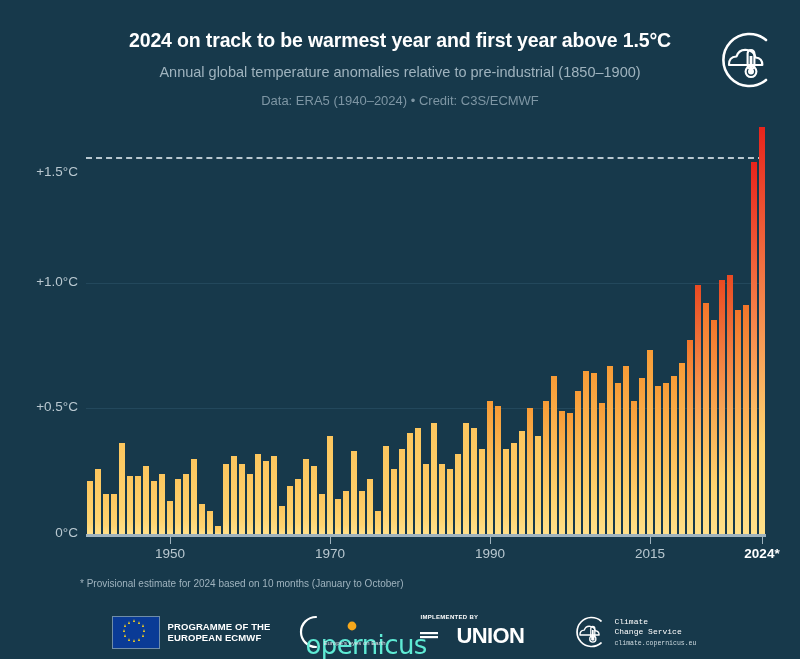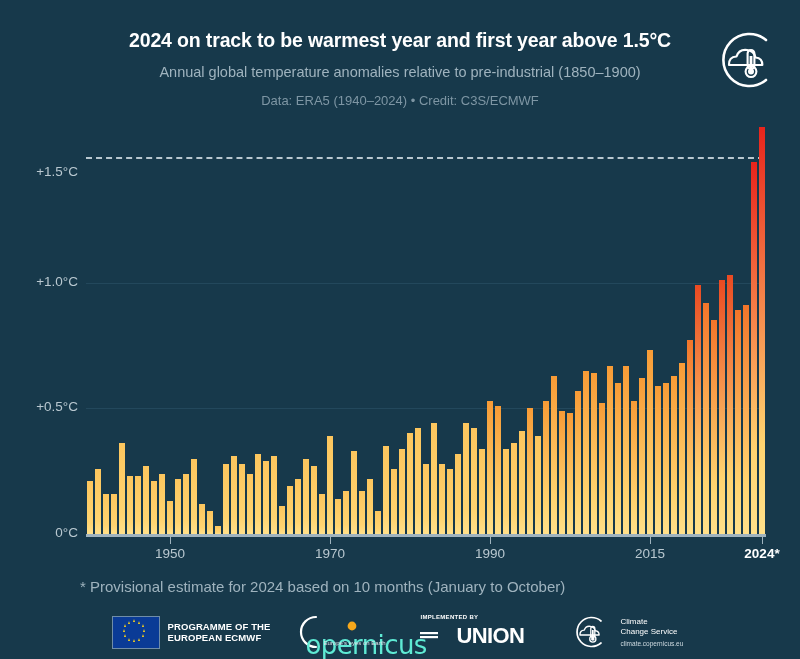--- a/index.html
+++ b/index.html
@@ -127,21 +127,21 @@
   .xtick-label.highlight {
     color: #ffffff;
     font-weight: bold;
   }
 
   
   #footnote {
     position: absolute;
     left: 80px;
     top: 578px;
-    font-size: 15px;
+    font-size: 10px;
     color: #9fb3be;
   }
   #logos {
     position: absolute;
     left: 0;
     top: 608px;
     width: 800px;
     height: 48px;
     display: flex;
     align-items: center;
@@ -196,21 +196,21 @@
   .ecmwf-small {
     position: absolute; left: 2px; top: 2px;
     font-size: 6px; font-weight: bold; color: #ffffff;
     letter-spacing: 0.3px;
   }
   .ecmwf-word {
     position: absolute; left: 38px; top: 11px;
     font-size: 22px; font-weight: bold; color: #ffffff;
     letter-spacing: -0.6px;
   }
-  .c3s-wrap { position: relative; width: 118px; height: 42px; display:flex; align-items:center; gap:12px; }
+  .c3s-wrap { position: relative; width: 118px; height: 42px; display:flex; align-items:center; gap:6px;font-family:Liberation Mono, monospace; }
   .c3s-text { font-size: 8px; color: #ffffff; line-height: 10px; }
   .c3s-url { font-size: 6.5px; color: #cfdbe1; margin-top: 3px; }
 </style>
 </head>
 <body>
 
 <div id="header">
   <div id="title">2024 on track to be warmest year and first year above 1.5°C</div>
   <div id="subtitle">Annual global temperature anomalies relative to pre-industrial (1850–1900)</div>
   <div id="datacredit">Data: ERA5 (1940–2024) • Credit: C3S/ECMWF</div>

